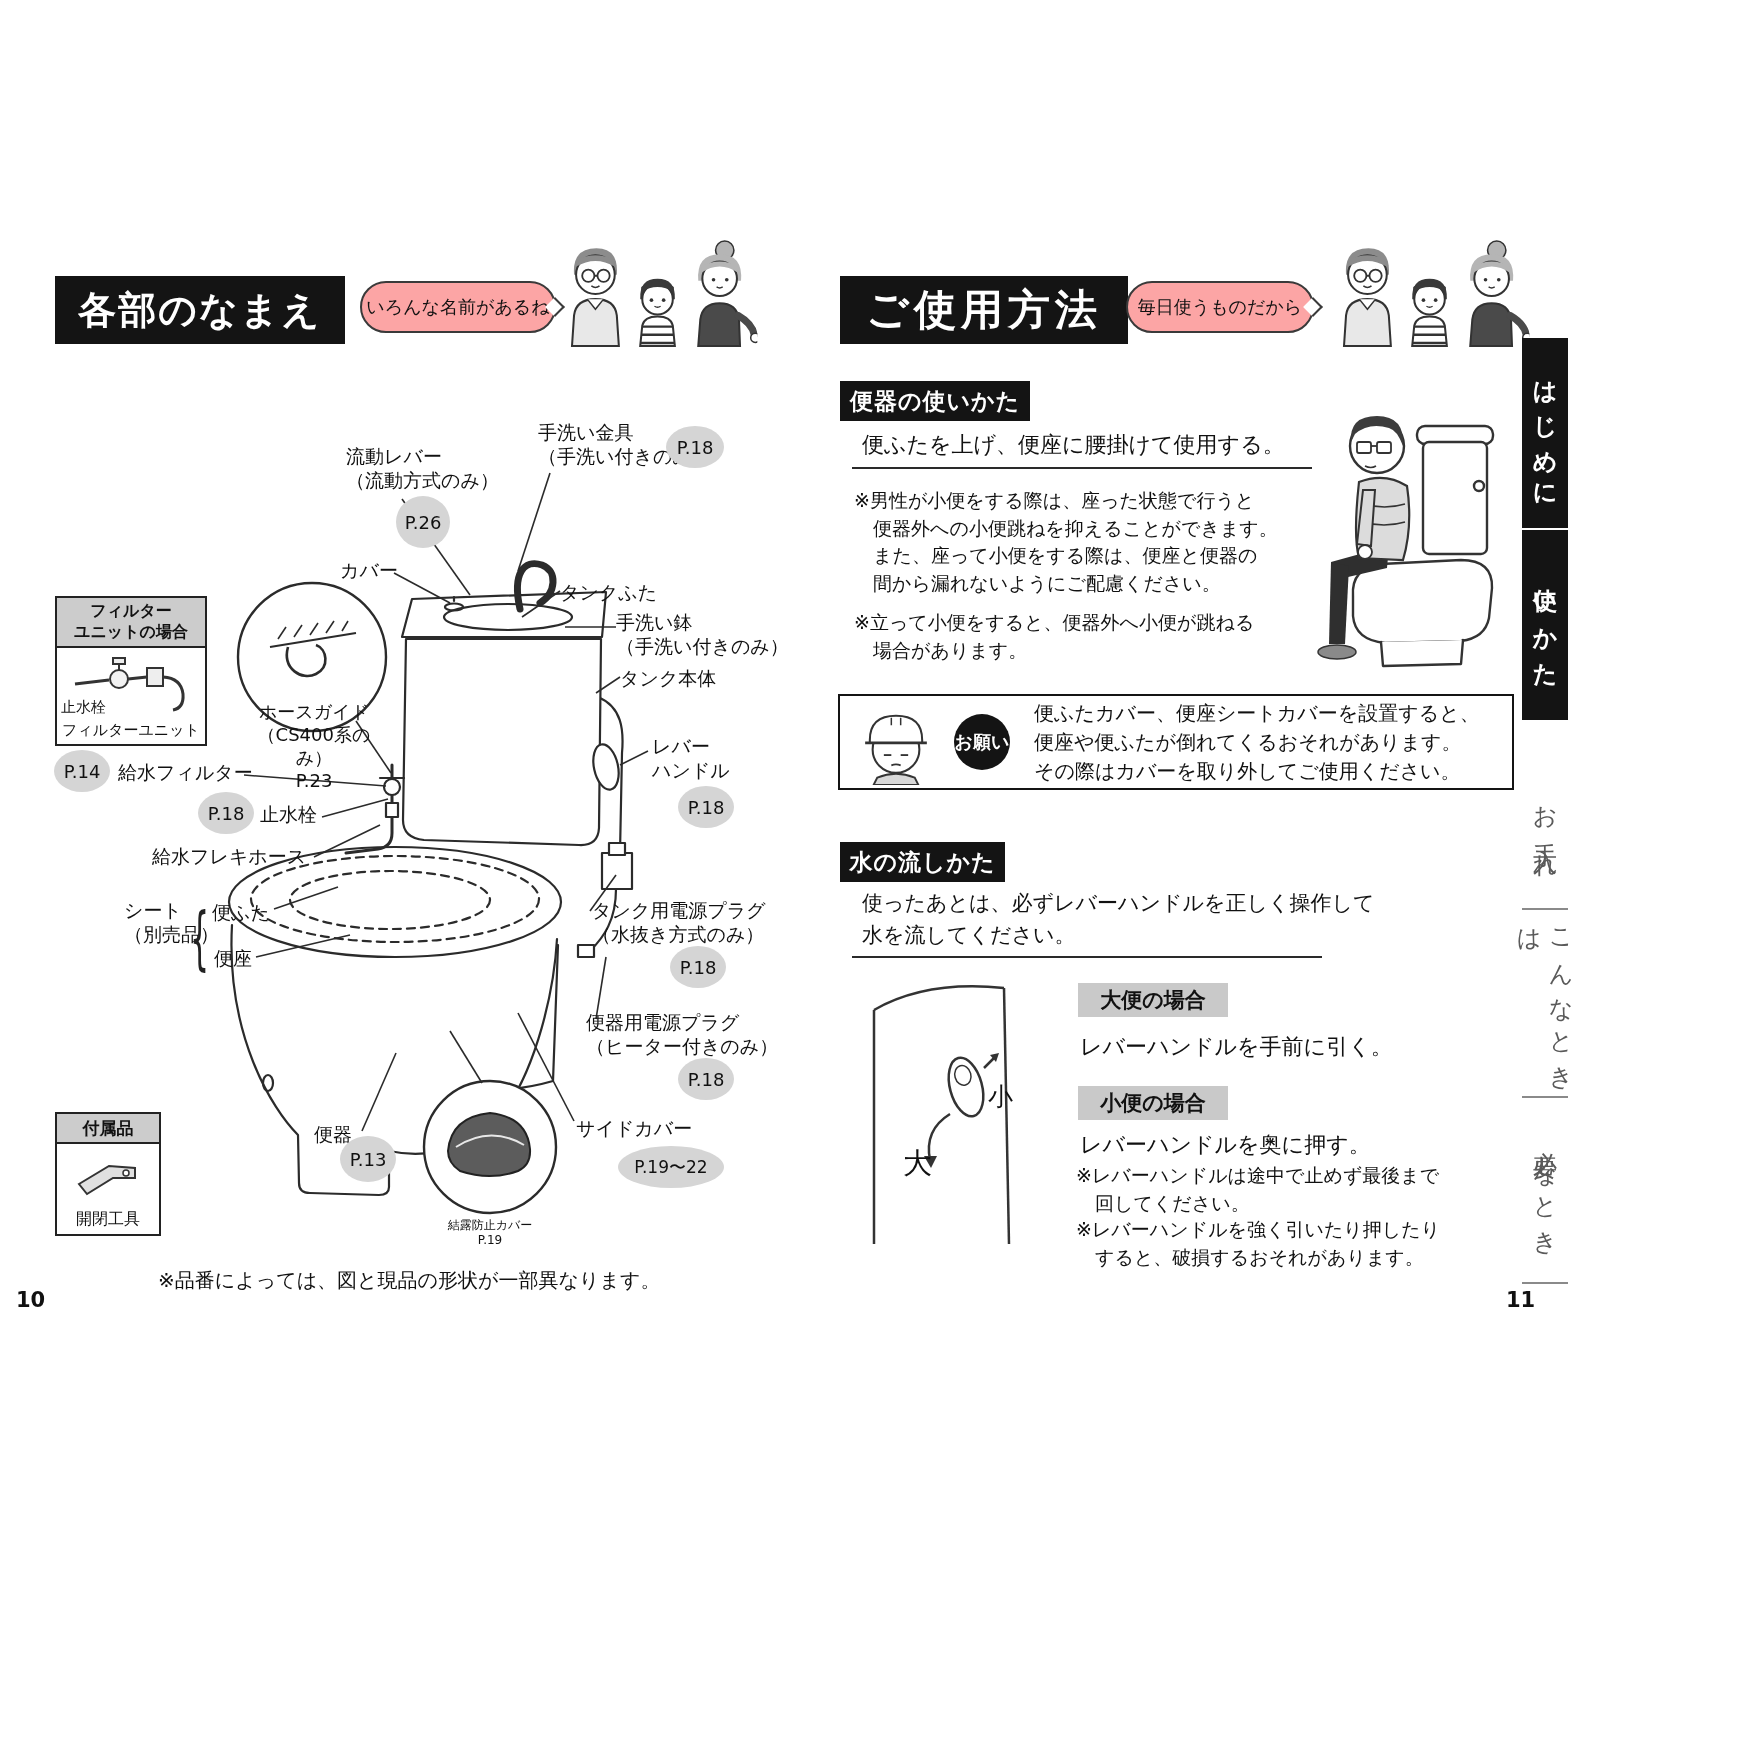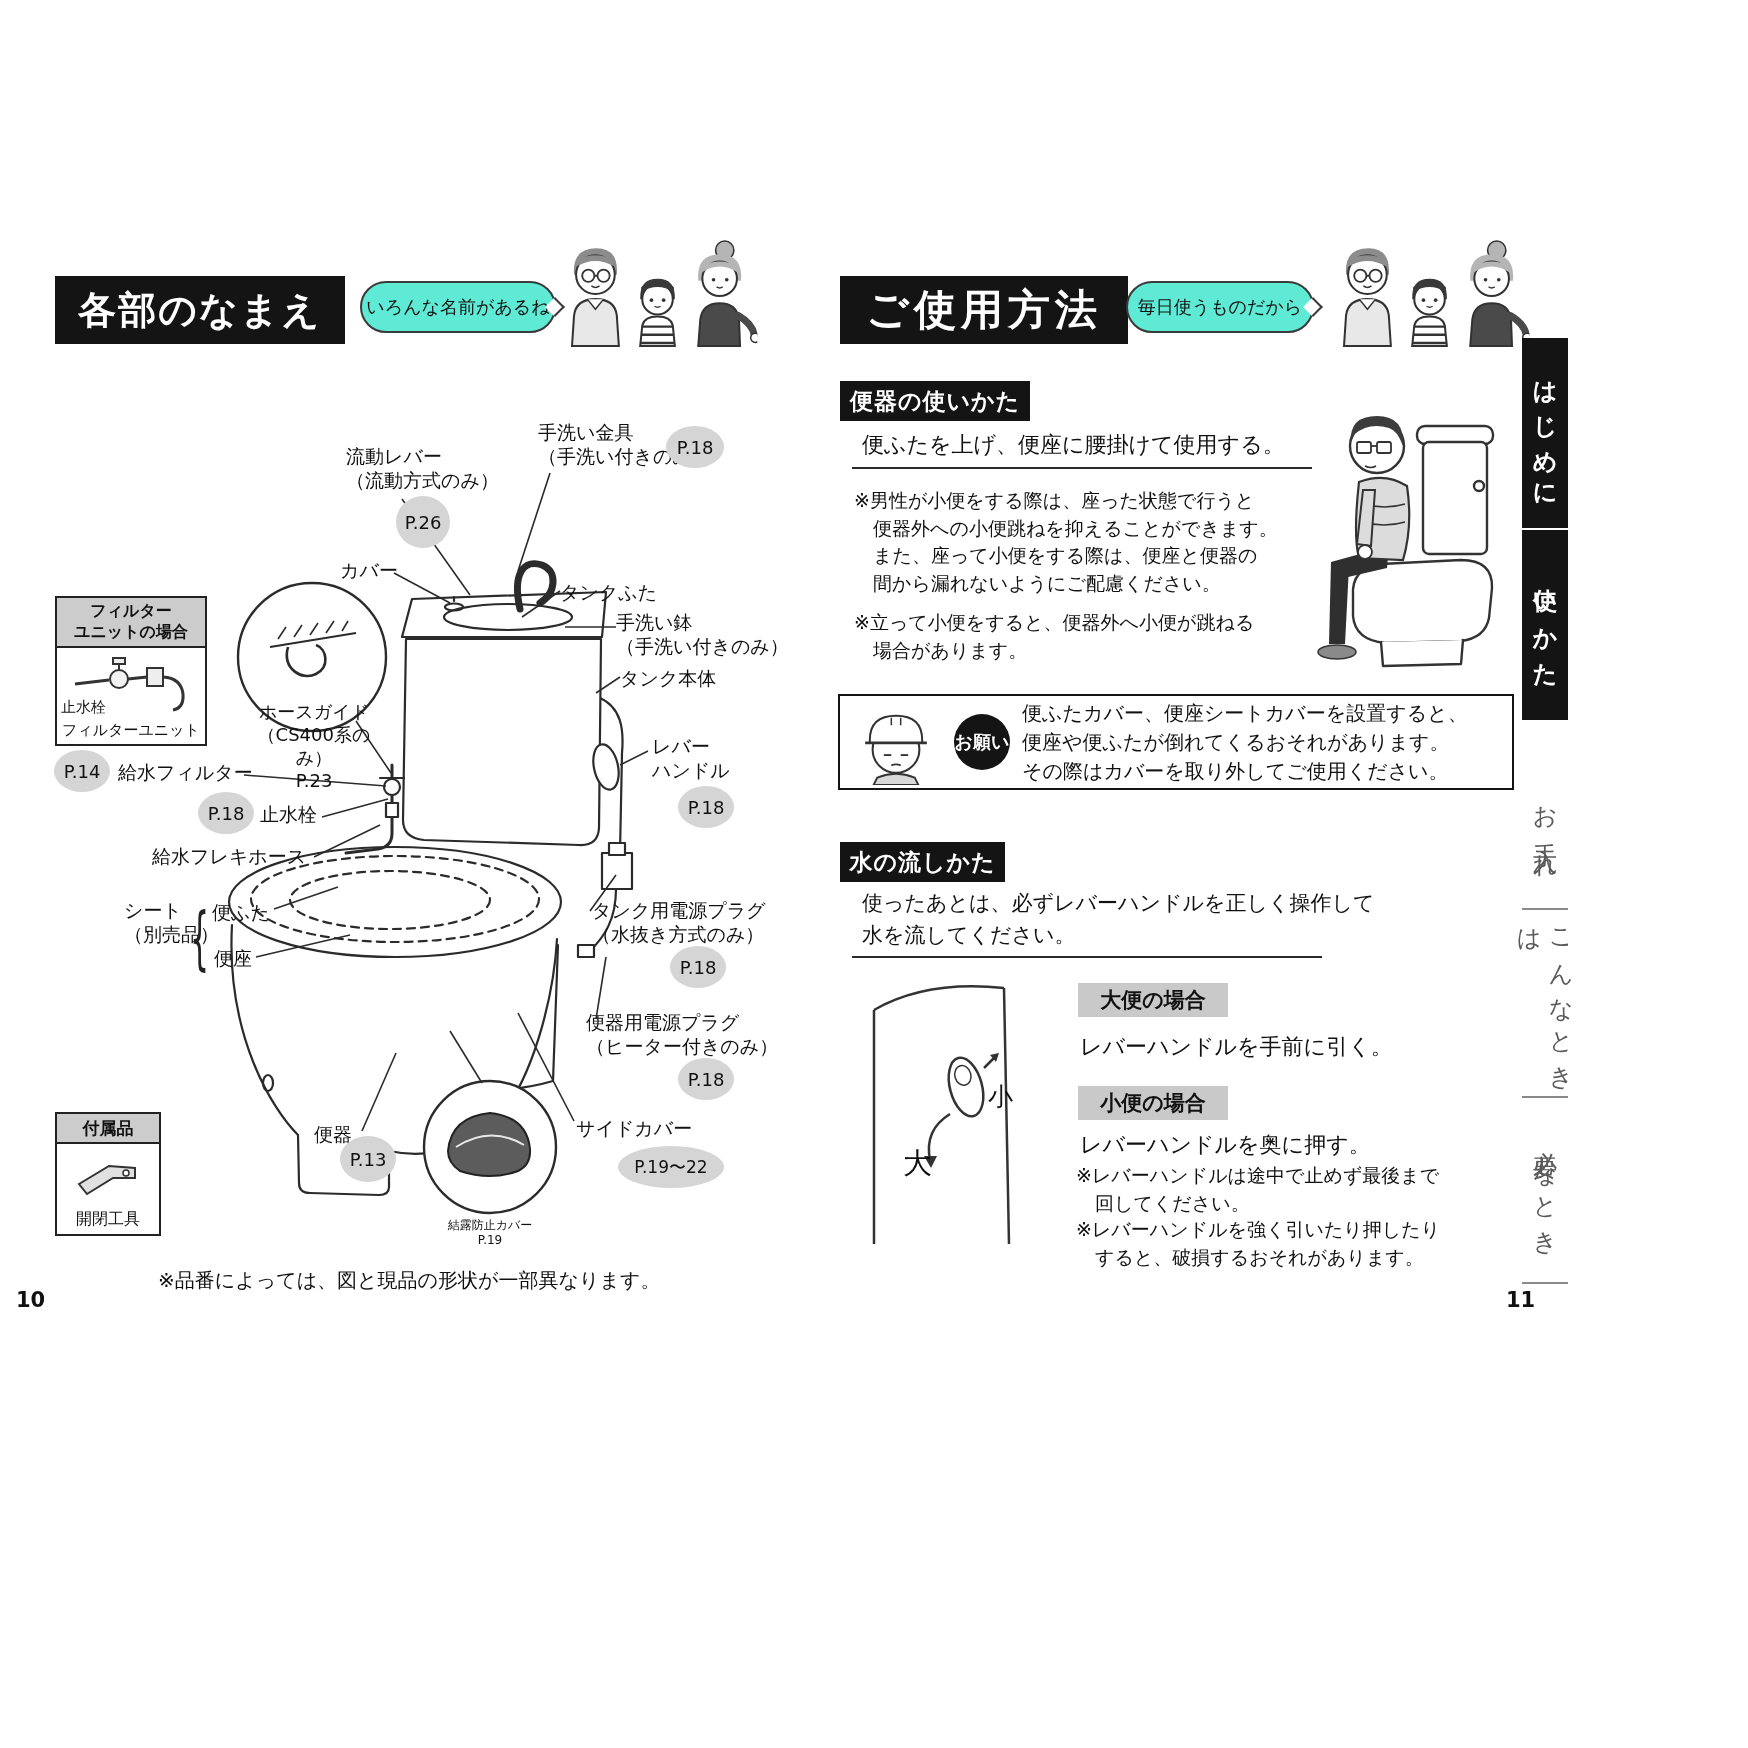--- a/index.html
+++ b/index.html
@@ -1,21 +1,21 @@
 <!DOCTYPE html>
 <html><head>
 <meta charset="utf-8">
 <style>
   * { margin:0; padding:0; box-sizing:border-box; }
   html,body { width:1748px; height:1748px; background:#fff; }
   body { font-family:"DejaVu Sans","Liberation Sans",sans-serif; color:#111; position:relative; }
   .abs { position:absolute; }
   .banner { position:absolute; background:#141414; color:#fff; font-weight:bold;
             display:flex; align-items:center; justify-content:center; letter-spacing:2px; }
-  .bubble { position:absolute; border:2px solid #3a3a3a; border-radius:28px; background:#5eead4;
+  .bubble { position:absolute; border:2px solid #3a3a3a; border-radius:28px; background:#fca5a5;
             display:flex; align-items:center; justify-content:center; }
   .bubble::after { content:""; position:absolute; right:-8px; top:50%; width:12px; height:12px;
             background:#fff; border-right:2px solid #3a3a3a; border-top:2px solid #3a3a3a;
             transform:translateY(-50%) rotate(45deg); }
   .callout { position:absolute; font-size:19px; line-height:1.28; white-space:pre-line; color:#111; }
   .badge { position:absolute; background:#d5d5d5; border-radius:50%; display:flex;
            align-items:center; justify-content:center; font-size:18px; color:#111; }
   .sechead { position:absolute; background:#141414; color:#fff; font-weight:bold; font-size:23px;
            display:flex; align-items:center; justify-content:center; letter-spacing:1px; }
   .subhead { position:absolute; background:#c9c9c9; color:#111; font-weight:bold; font-size:21px;
@@ -288,21 +288,21 @@
     <circle cx="46" cy="54" r="25" fill="#fff" stroke="#333" stroke-width="2.2"></circle>
     <path d="M18,44 Q18,18 46,18 Q74,18 74,44 L74,47 L18,47 Z" fill="#fff" stroke="#333" stroke-width="2.2"></path>
     <line x1="13" y1="47" x2="79" y2="47" stroke="#333" stroke-width="3"></line>
     <path d="M41,20 L41,28 M51,20 L51,28" stroke="#333" stroke-width="1.6"></path>
     <line x1="33" y1="60" x2="41" y2="60" stroke="#333" stroke-width="2"></line>
     <line x1="51" y1="60" x2="59" y2="60" stroke="#333" stroke-width="2"></line>
     <path d="M41,71 Q46,69 51,71" fill="none" stroke="#333" stroke-width="1.8"></path>
     <path d="M22,92 L26,84 Q46,76 66,84 L70,92 Z" fill="#d8d8d8" stroke="#333" stroke-width="2"></path>
   </svg>
   <div class="onegai-circle">お願い</div>
-  <div style="font-size:20px;line-height:1.45;white-space:pre-line;">便ふたカバー、便座シートカバーを設置すると、
+  <div style="font-size:20px;line-height:1.45;white-space:pre-line;margin-left:12px;">便ふたカバー、便座シートカバーを設置すると、
 便座や便ふたが倒れてくるおそれがあります。
 その際はカバーを取り外してご使用ください。</div>
 </div>
 
 <div class="sechead" style="left:840px;top:842px;width:165px;height:40px;">水の流しかた</div>
 
 <div class="body-text" style="left:862px;top:888px;">使ったあとは、必ずレバーハンドルを正しく操作して
 水を流してください。</div>
 <div class="rule" style="left:852px;top:956px;width:470px;"></div>
 

